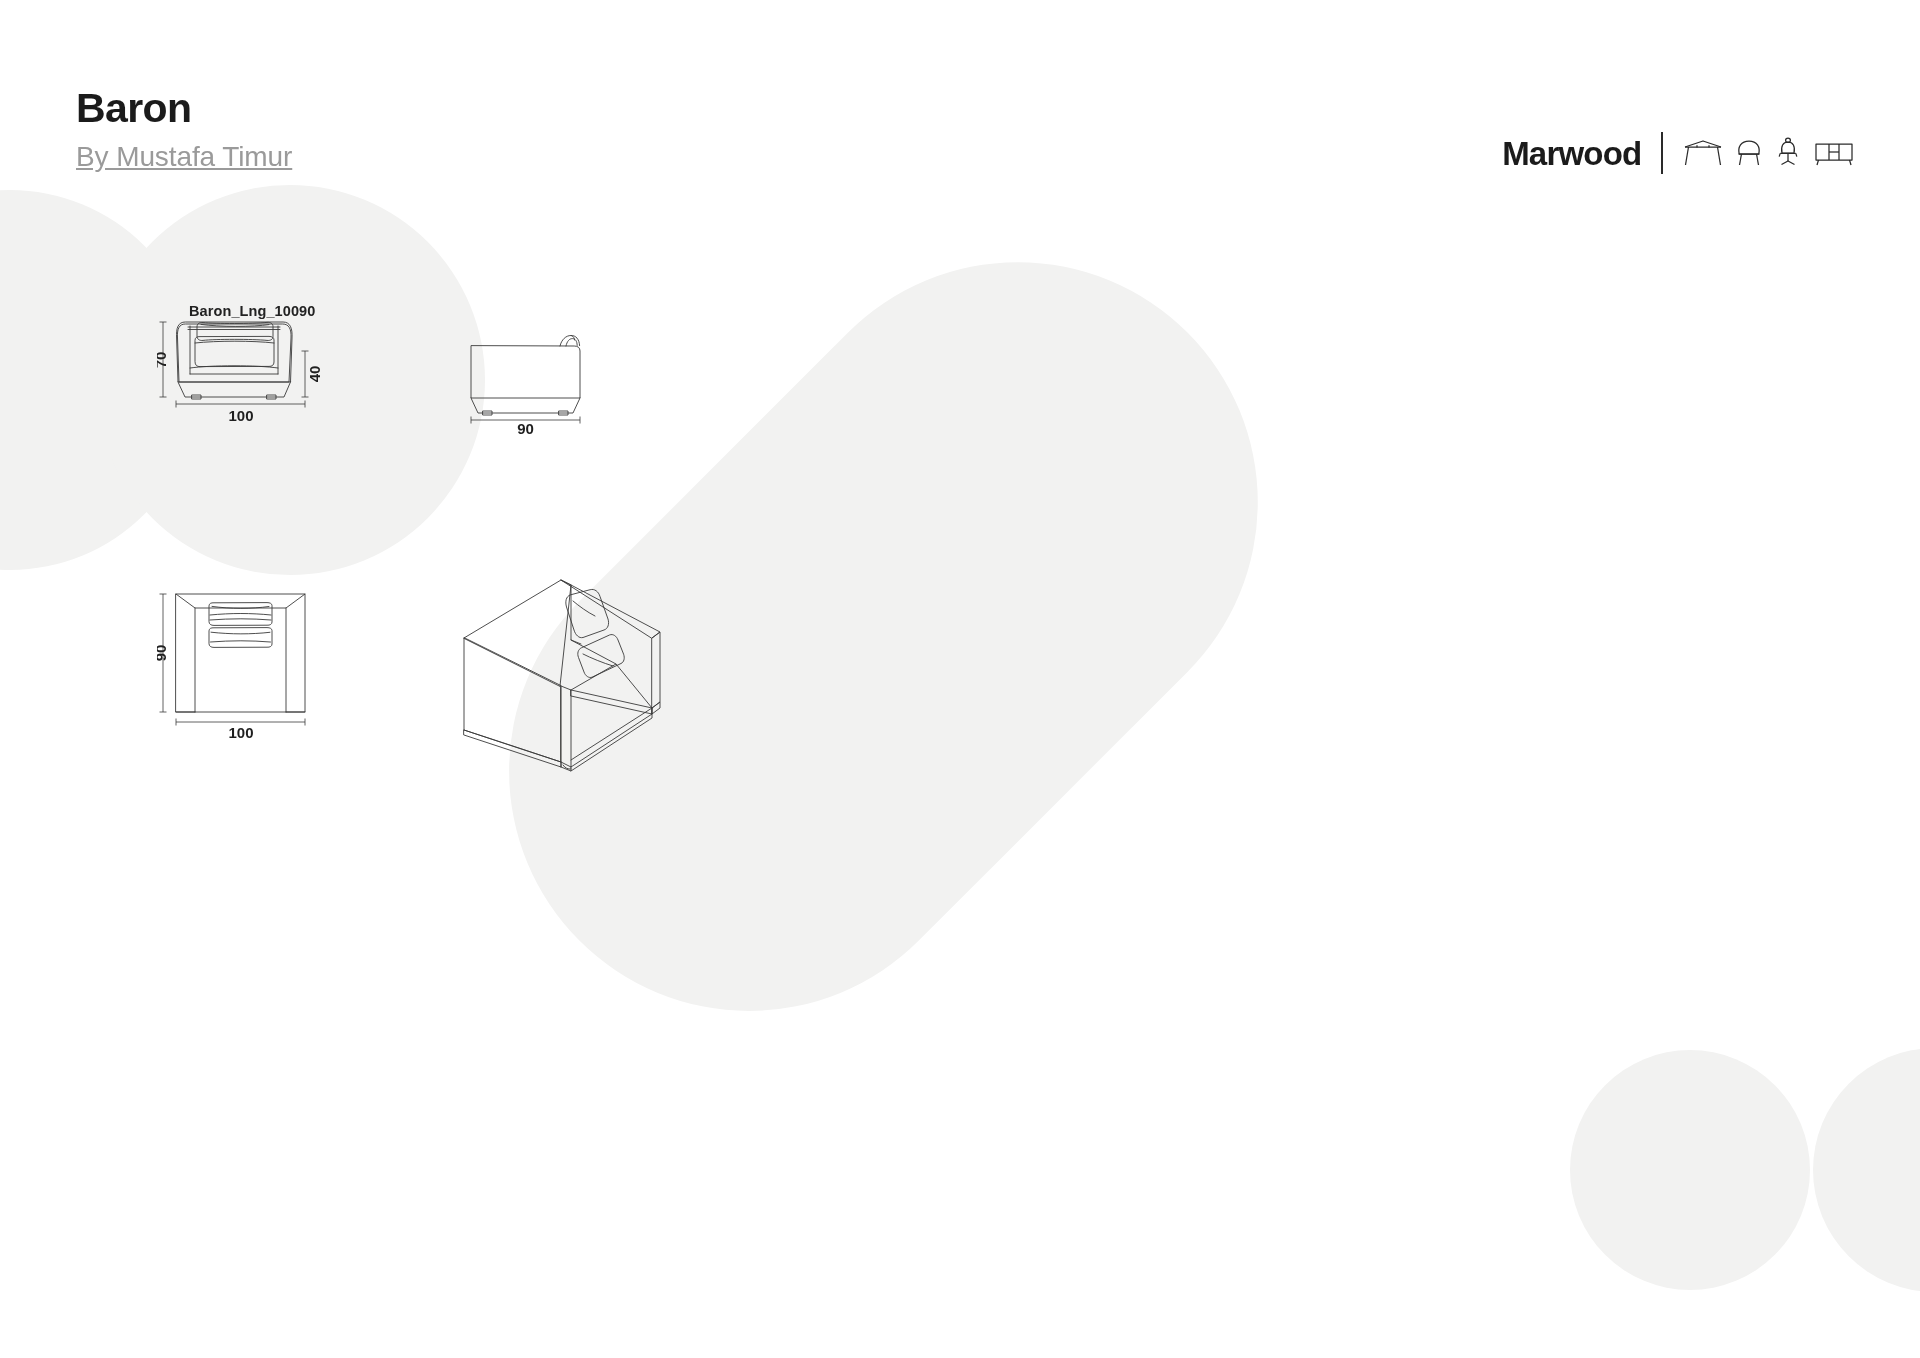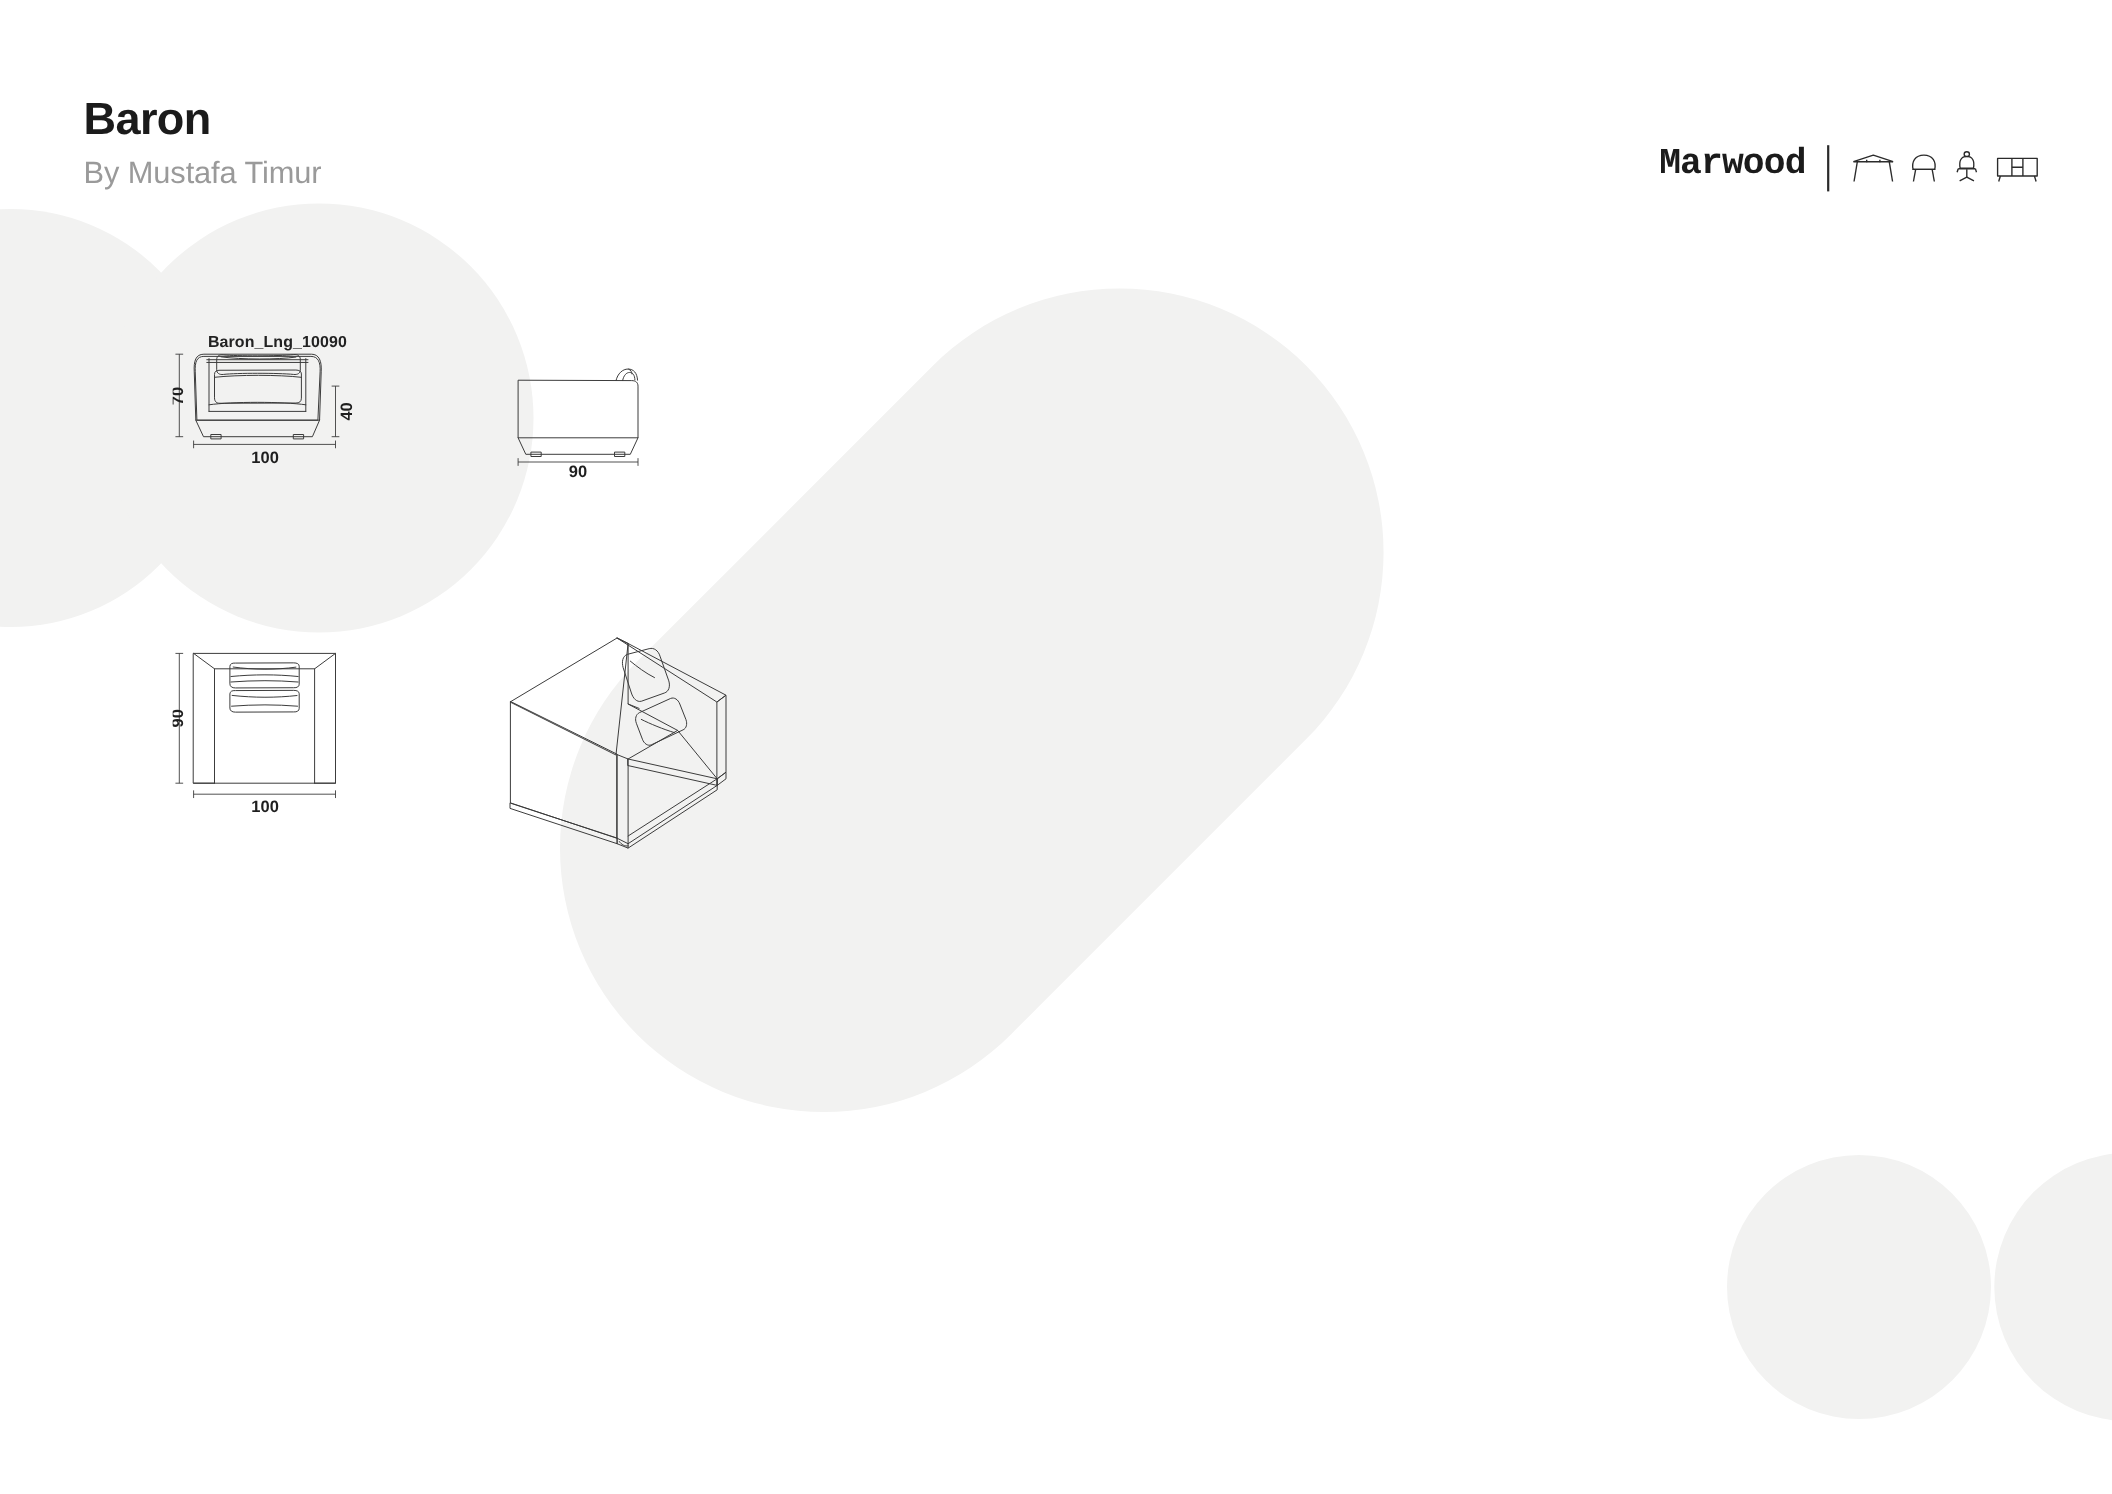--- a/index.html
+++ b/index.html
@@ -46,29 +46,30 @@
     line-height: 1.02;
     margin: 0;
   }
   #page-subtitle {
     font-size: 28px;
     font-weight: 500;
     color: #9a9a9a;
     letter-spacing: -0.1px;
     margin: 12px 0 0 0;
     line-height: 1.1;
+    text-decoration: underline;
   }
 
   #brand-block {
     position: absolute;
     right: 66px;
     top: 132px;
     display: flex;
+    align-items: center;
     gap: 20px;
-    font-family: Liberation Mono, monospace;
   }
   #brand-wordmark {
     font-size: 33px;
     font-weight: 700;
     color: #1b1b1b;
     letter-spacing: -0.8px;
     line-height: 1;
   }
   #brand-divider {
     width: 1.6px;

